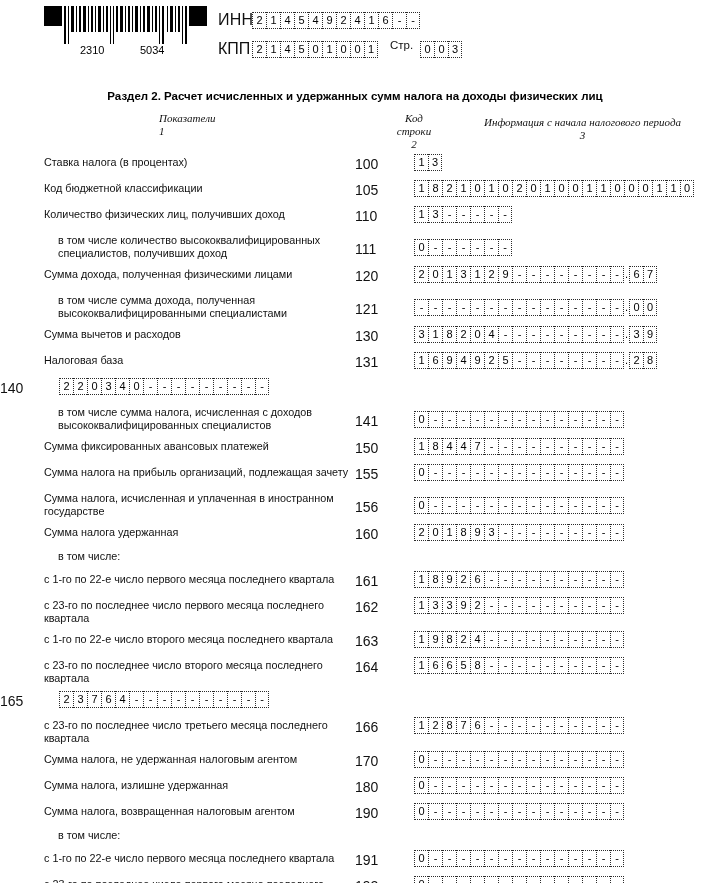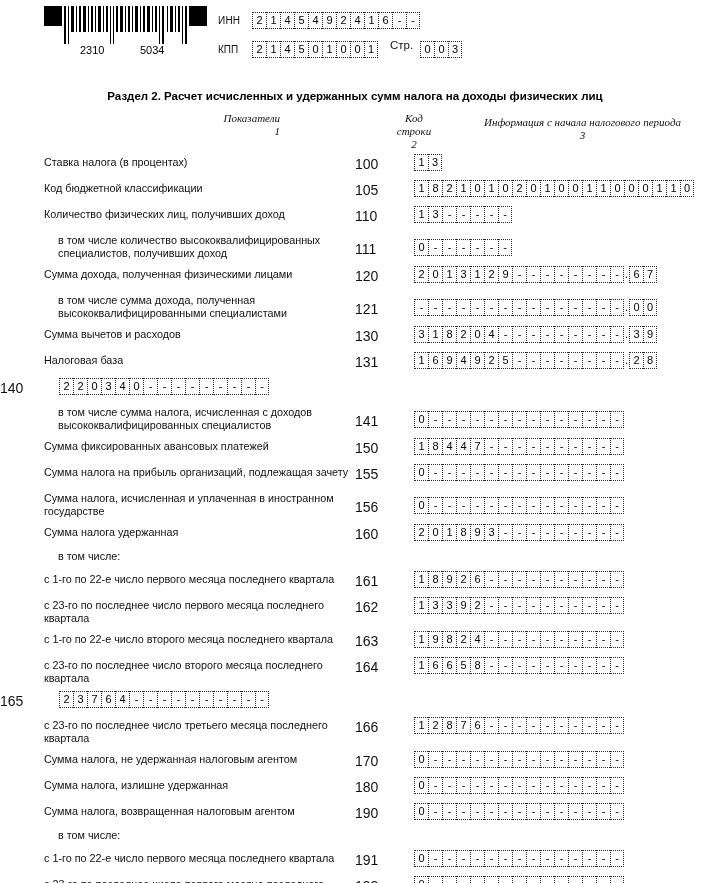--- a/index.html
+++ b/index.html
@@ -53,21 +53,21 @@
     left: 218px;
     top: 10px;
   }
   .idrow {
     display: flex;
     align-items: center;
     height: 20px;
     margin-bottom: 9px;
   }
   .idlabel {
-    font-size: 10px;
+    font-size: 16px;
     width: 34px;
     color: #111;
   }
   .idlabel.inn { letter-spacing: .2px; }
   .str-label {
     font-size: 11.5px;
     margin: 0 7px 8px 12px;
     color: #111;
     text-align: right;
   }
@@ -107,24 +107,24 @@
     position: relative;
     height: 40px;
     margin-top: 10px;
     font-family: "Liberation Serif", serif;
     font-style: italic;
     font-size: 11px;
     color: #111;
   }
   .ch-pokaz {
     position: absolute;
-    left: 150px;
+    left: 159px;
     top: 0;
     width: 130px;
-    text-align: right;
+    text-align: left;
     line-height: 13px;
   }
   .ch-kod {
     position: absolute;
     left: 385px;
     top: 0;
     width: 58px;
     text-align: center;
     line-height: 13px;
   }

